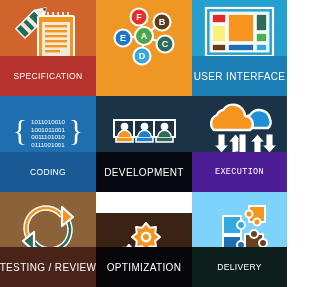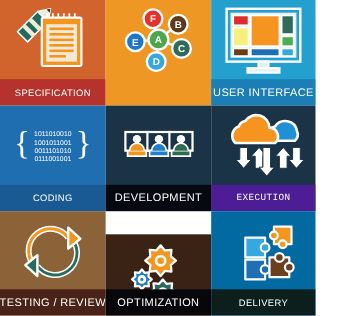--- a/index.html
+++ b/index.html
@@ -36,21 +36,21 @@
     display: flex;
     align-items: center;
     justify-content: center;
   }
   .art svg { display: block; }
   .label {
     position: absolute;
     left: 0;
     bottom: 0;
     width: 100%;
-    height: 24px;
+    height: 40px;
     display: flex;
     align-items: center;
     justify-content: center;
     color: #ffffff;
     font-size: 8.5px;
     letter-spacing: 0.35px;
     font-weight: 400;
     text-transform: uppercase;
     white-space: nowrap;
   }
@@ -242,21 +242,21 @@
             <path d="M42.00 41.00L38.99 43.48L39.36 47.36L35.48 46.99L33.00 50.00L30.52 46.99L26.64 47.36L27.01 43.48L24.00 41.00L27.01 38.52L26.64 34.64L30.52 35.01L33.00 32.00L35.48 35.01L39.36 34.64L38.99 38.52Z" fill="#1f7fc9" stroke="#ffffff" stroke-width="2" stroke-linejoin="round"></path>
             <circle cx="33" cy="41" r="2.6999999999999997" fill="none" stroke="#ffffff" stroke-width="2.4"></circle>
             <path d="M64.00 53.00L59.98 56.31L60.49 61.49L55.31 60.98L52.00 65.00L48.69 60.98L43.51 61.49L44.02 56.31L40.00 53.00L44.02 49.69L43.51 44.51L48.69 45.02L52.00 41.00L55.31 45.02L60.49 44.51L59.98 49.69Z" fill="#2a6b5e" stroke="#ffffff" stroke-width="2" stroke-linejoin="round"></path>
             <circle cx="52" cy="53" r="3.5999999999999996" fill="none" stroke="#ffffff" stroke-width="2.4"></circle>
           </g>
       </svg>
     </div>
     <div class="label wide" style="background: rgb(7, 6, 10); color: rgb(255, 255, 255);">OPTIMIZATION</div>
   </div>
 
-  <div class="tile" id="t8" style="background: #0369a1;">
+  <div class="tile" id="t8" style="background: #7dd3fc;">
     <div class="art">
       <svg width="95" height="72" viewBox="0 0 95 72" id="puz-svg">
         <g id="puzzle-group" stroke="#ffffff" stroke-width="2" stroke-linejoin="round">
             <path d="M31 24 H49 V42 H31 Z" fill="#35a8e0"></path>
             <circle cx="49" cy="33" r="3.96" fill="#35a8e0"></circle>
             <path d="M57 14 H73 V30 H57 Z" fill="#f5941f"></path>
             <circle cx="65" cy="30" r="3.52" fill="#f5941f"></circle>
             <circle cx="57" cy="22" r="3.52" fill="#f5941f"></circle>
             <path d="M31 44 H49 V62 H31 Z" fill="#1f6fb5"></path>
             <circle cx="49" cy="53" r="3.96" fill="#1f6fb5"></circle>

